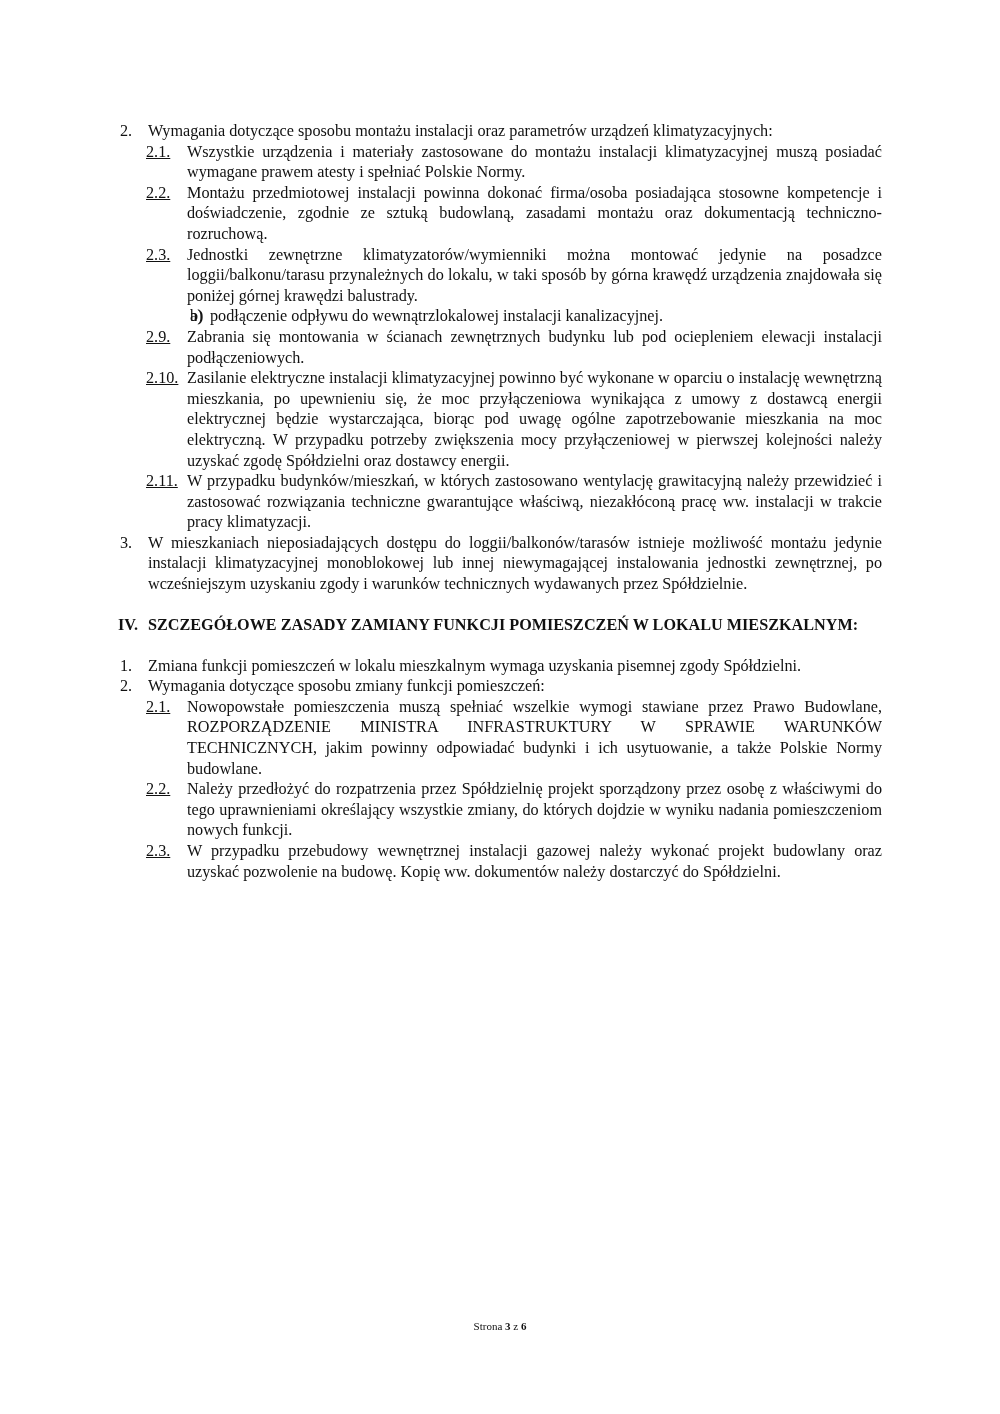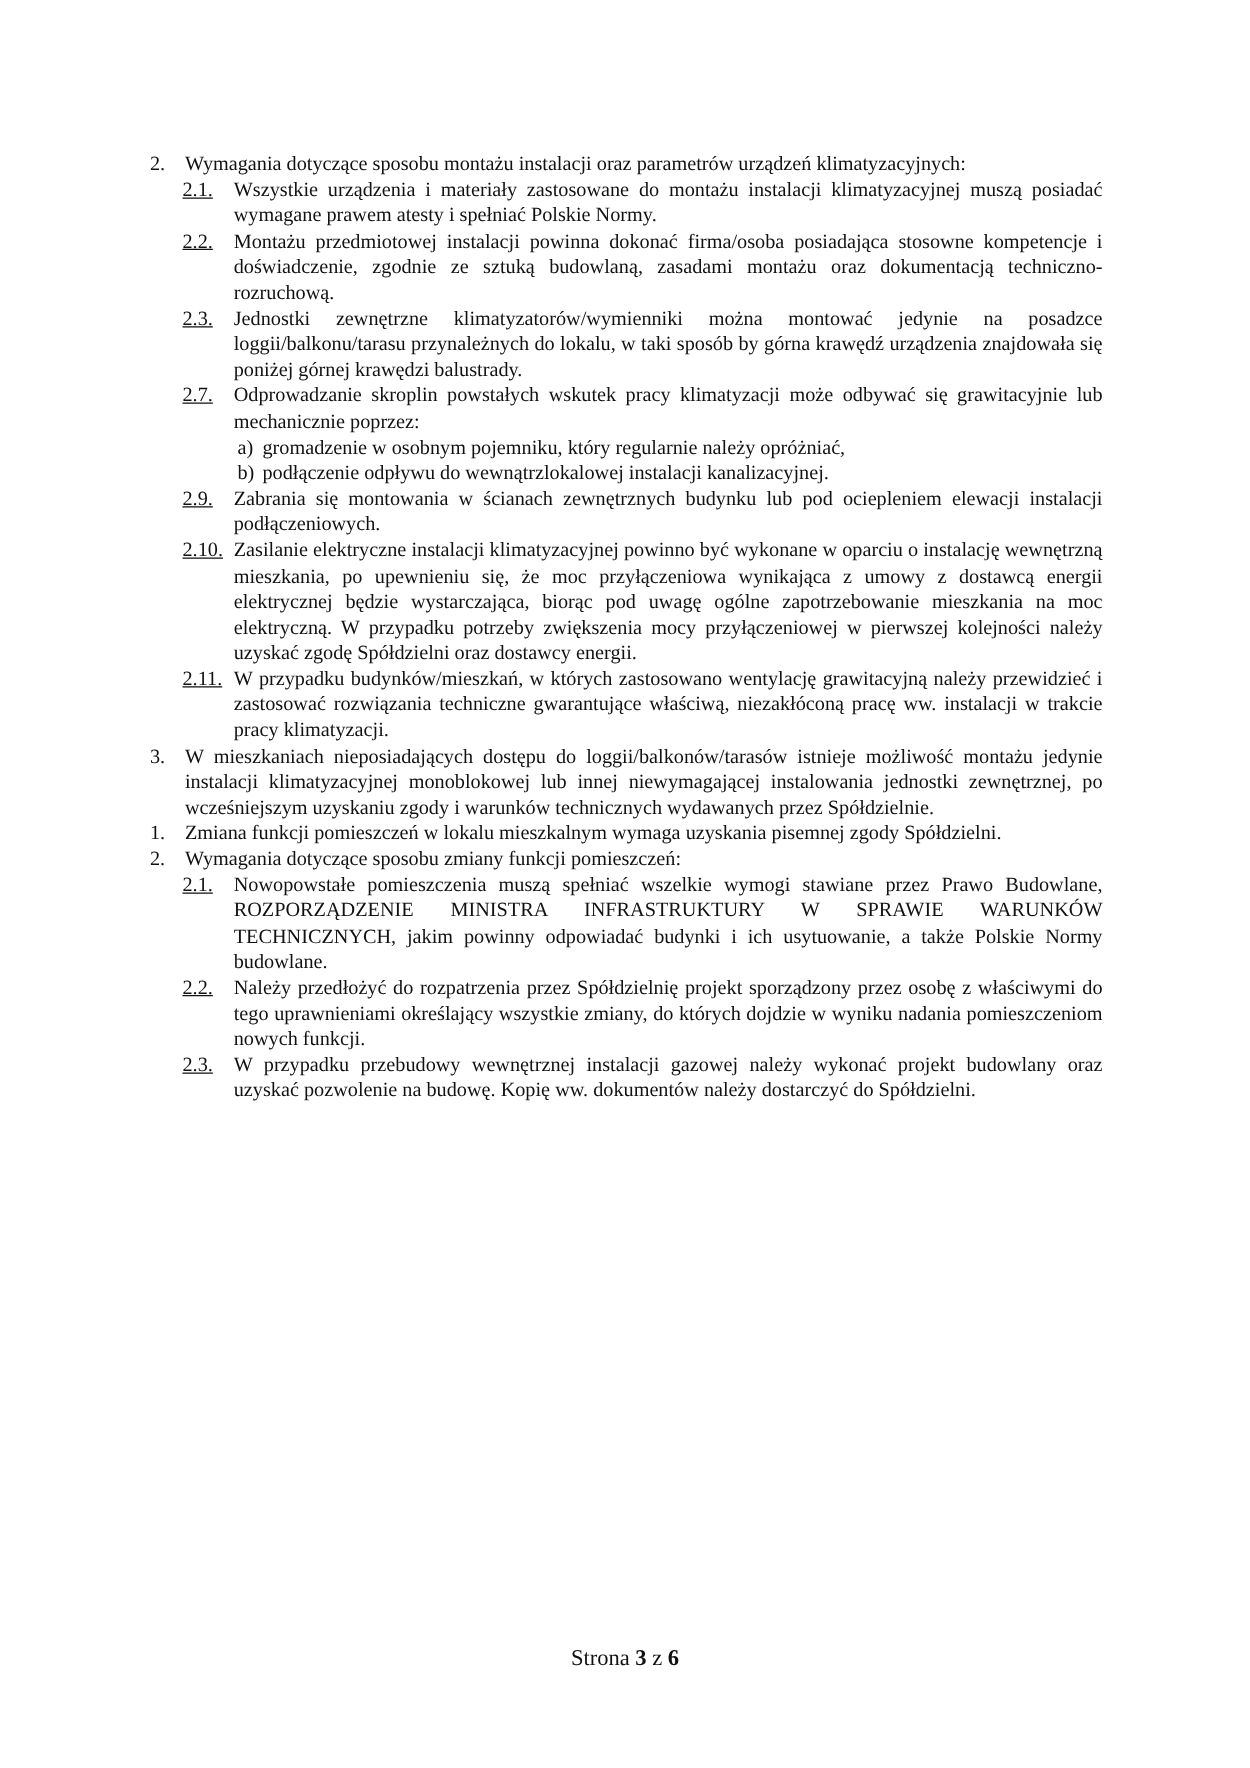--- a/index.html
+++ b/index.html
@@ -19,21 +19,21 @@
   .l3 > .num { position: absolute; left: 72px; top: 0; }
   .txt { display: block; }
   .heading {
     position: relative; font-weight: bold; padding-left: 30px; text-align: justify;
     margin-top: 20px; margin-bottom: 20px; line-height: 21px;
   }
   .heading .num { position: absolute; left: 0; top: 0; }
   .heading .txt { text-align-last: left; }
   .footer {
     position: absolute; left: 0; width: 1000px; top: 1316px; text-align: center;
-    font-size: 18px;
+    font-size: 11px;
   }
   .footer b { font-weight: bold; }
 </style>
 </head>
 <body>
 
 <div class="page">
   <div class="content">
 
     <div class="item l1">
@@ -46,27 +46,22 @@
       <span class="txt">Wszystkie urządzenia i materiały zastosowane do montażu instalacji klimatyzacyjnej muszą posiadać wymagane prawem atesty i spełniać Polskie Normy.</span>
     </div>
     <div class="item l2">
       <span class="num">2.2.</span>
       <span class="txt">Montażu przedmiotowej instalacji powinna dokonać firma/osoba posiadająca stosowne kompetencje i doświadczenie, zgodnie ze sztuką budowlaną, zasadami montażu oraz dokumentacją techniczno-rozruchową.</span>
     </div>
     <div class="item l2">
       <span class="num">2.3.</span>
       <span class="txt">Jednostki zewnętrzne klimatyzatorów/wymienniki można montować jedynie na posadzce loggii/balkonu/tarasu przynależnych do lokalu, w taki sposób by górna krawędź urządzenia znajdowała się poniżej górnej krawędzi balustrady.</span>
     </div>
-    <div class="item l2">
-      <span class="num">2.7.</span>
-      <span class="txt">Odprowadzanie skroplin powstałych wskutek pracy klimatyzacji może odbywać się grawitacyjnie lub mechanicznie poprzez:</span>
-    </div>
     <div class="item l3">
       <span class="num">a)</span>
-      <span class="txt">gromadzenie w osobnym pojemniku, który regularnie należy opróżniać,</span>
     </div>
     <div class="item l3">
       <span class="num">b)</span>
       <span class="txt">podłączenie odpływu do wewnątrzlokalowej instalacji kanalizacyjnej.</span>
     </div>
     <div class="item l2">
       <span class="num">2.9.</span>
       <span class="txt">Zabrania się montowania w ścianach zewnętrznych budynku lub pod ociepleniem elewacji instalacji podłączeniowych.</span>
     </div>
     <div class="item l2">
@@ -76,20 +71,24 @@
     <div class="item l2">
       <span class="num">2.11.</span>
       <span class="txt">W przypadku budynków/mieszkań, w których zastosowano wentylację grawitacyjną należy przewidzieć i zastosować rozwiązania techniczne gwarantujące właściwą, niezakłóconą pracę ww. instalacji w trakcie pracy klimatyzacji.</span>
     </div>
 
     <div class="item l1">
       <span class="num">3.</span>
       <span class="txt">W mieszkaniach nieposiadających dostępu do loggii/balkonów/tarasów istnieje możliwość montażu jedynie instalacji klimatyzacyjnej monoblokowej lub innej niewymagającej instalowania jednostki zewnętrznej, po wcześniejszym uzyskaniu zgody i warunków technicznych wydawanych przez Spółdzielnie.</span>
     </div>
 
+    <div class="heading">
+      <span class="num">IV.</span>
+      <span class="txt">SZCZEGÓŁOWE ZASADY ZAMIANY FUNKCJI POMIESZCZEŃ W LOKALU MIESZKALNYM:</span>
+    </div>
 
     <div class="item l1">
       <span class="num">1.</span>
       <span class="txt">Zmiana funkcji pomieszczeń w lokalu mieszkalnym wymaga uzyskania pisemnej zgody Spółdzielni.</span>
     </div>
     <div class="item l1">
       <span class="num">2.</span>
       <span class="txt">Wymagania dotyczące sposobu zmiany funkcji pomieszczeń:</span>
     </div>
     <div class="item l2">

